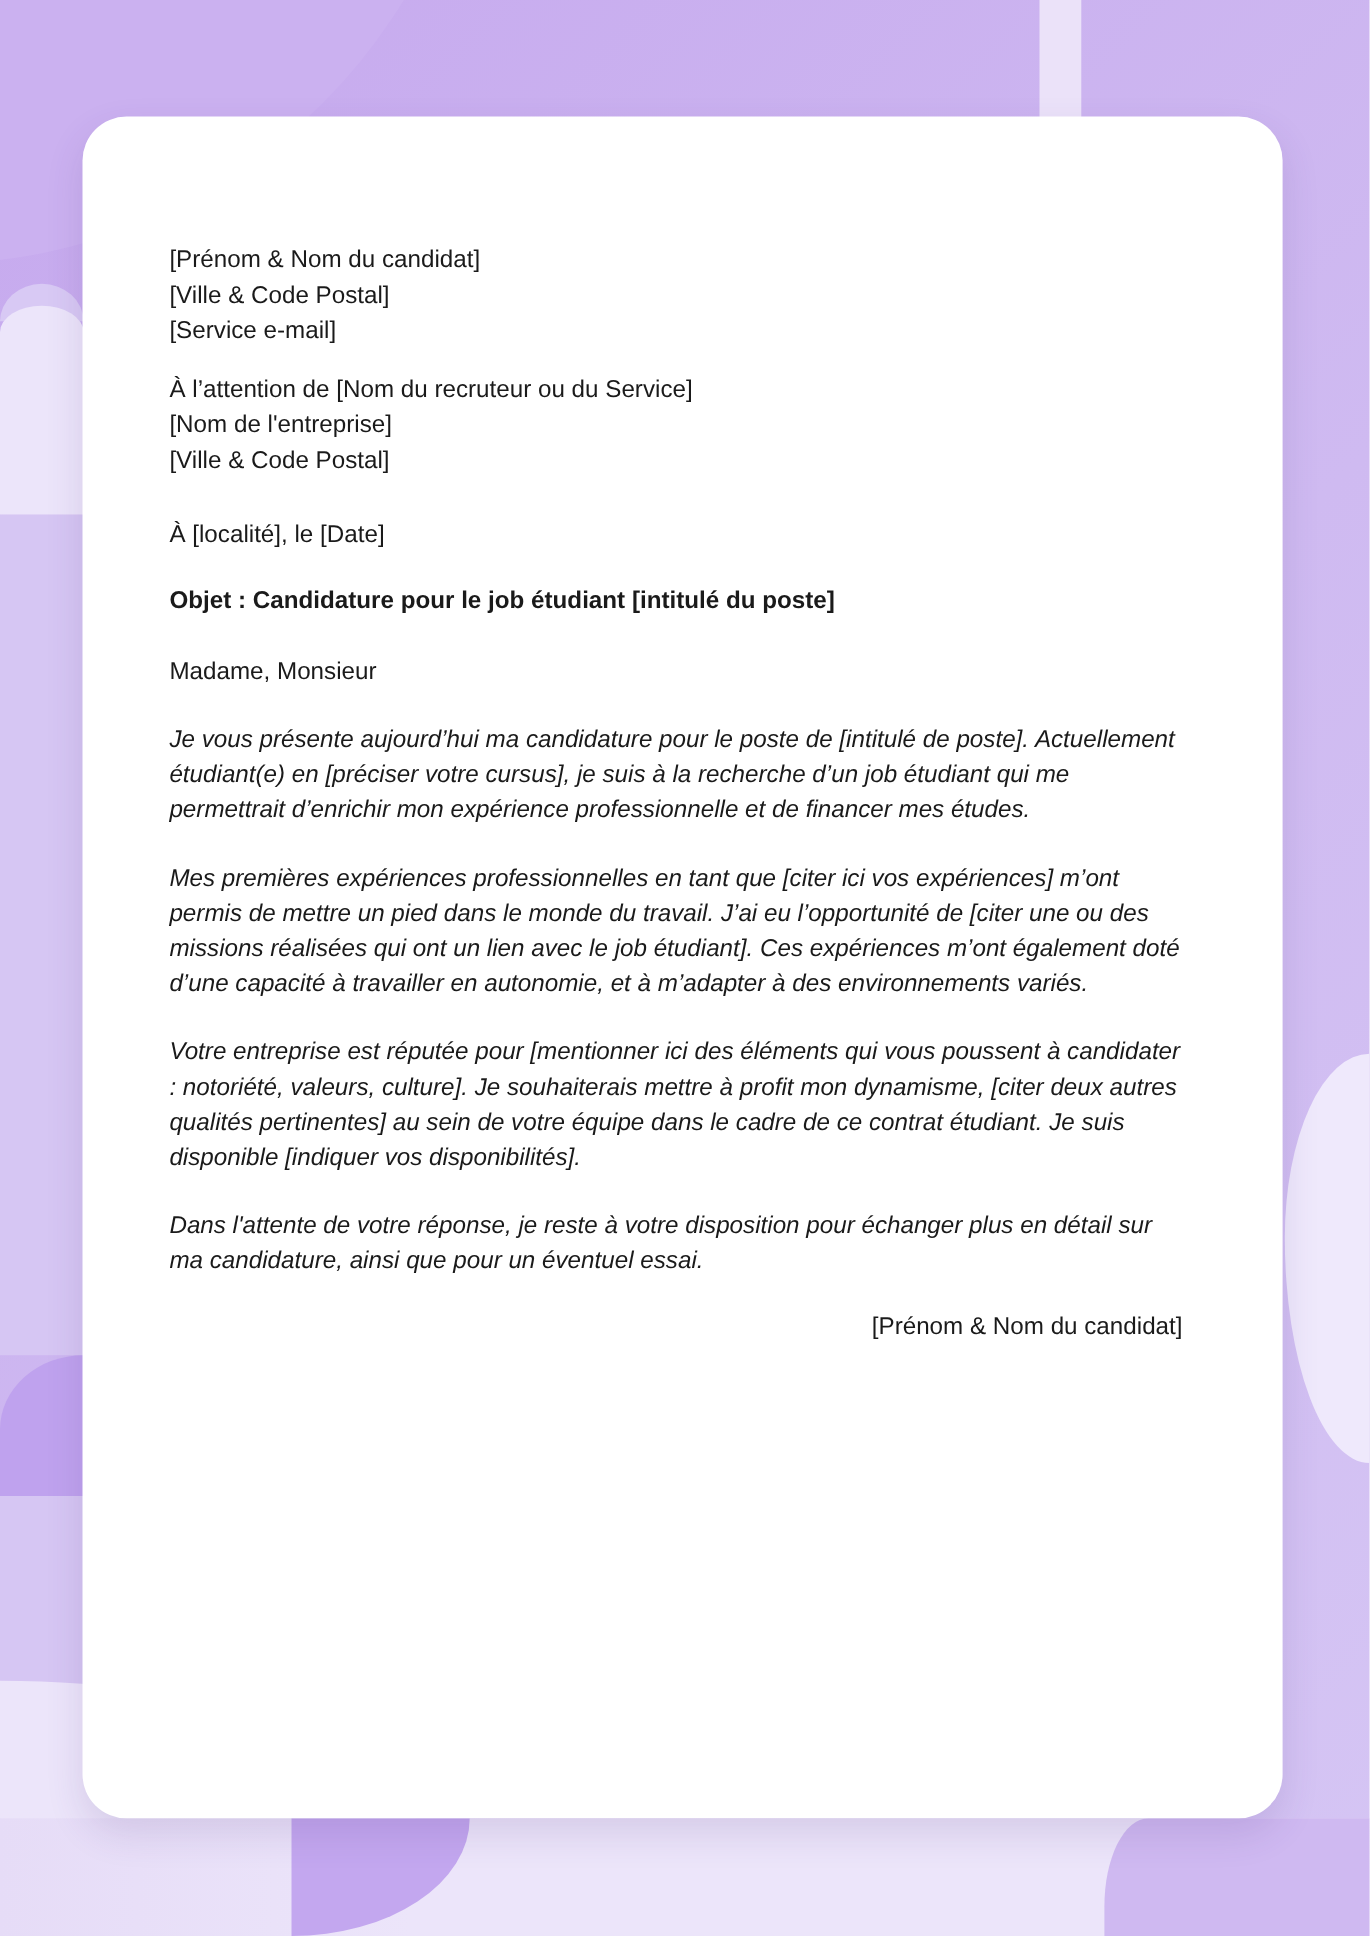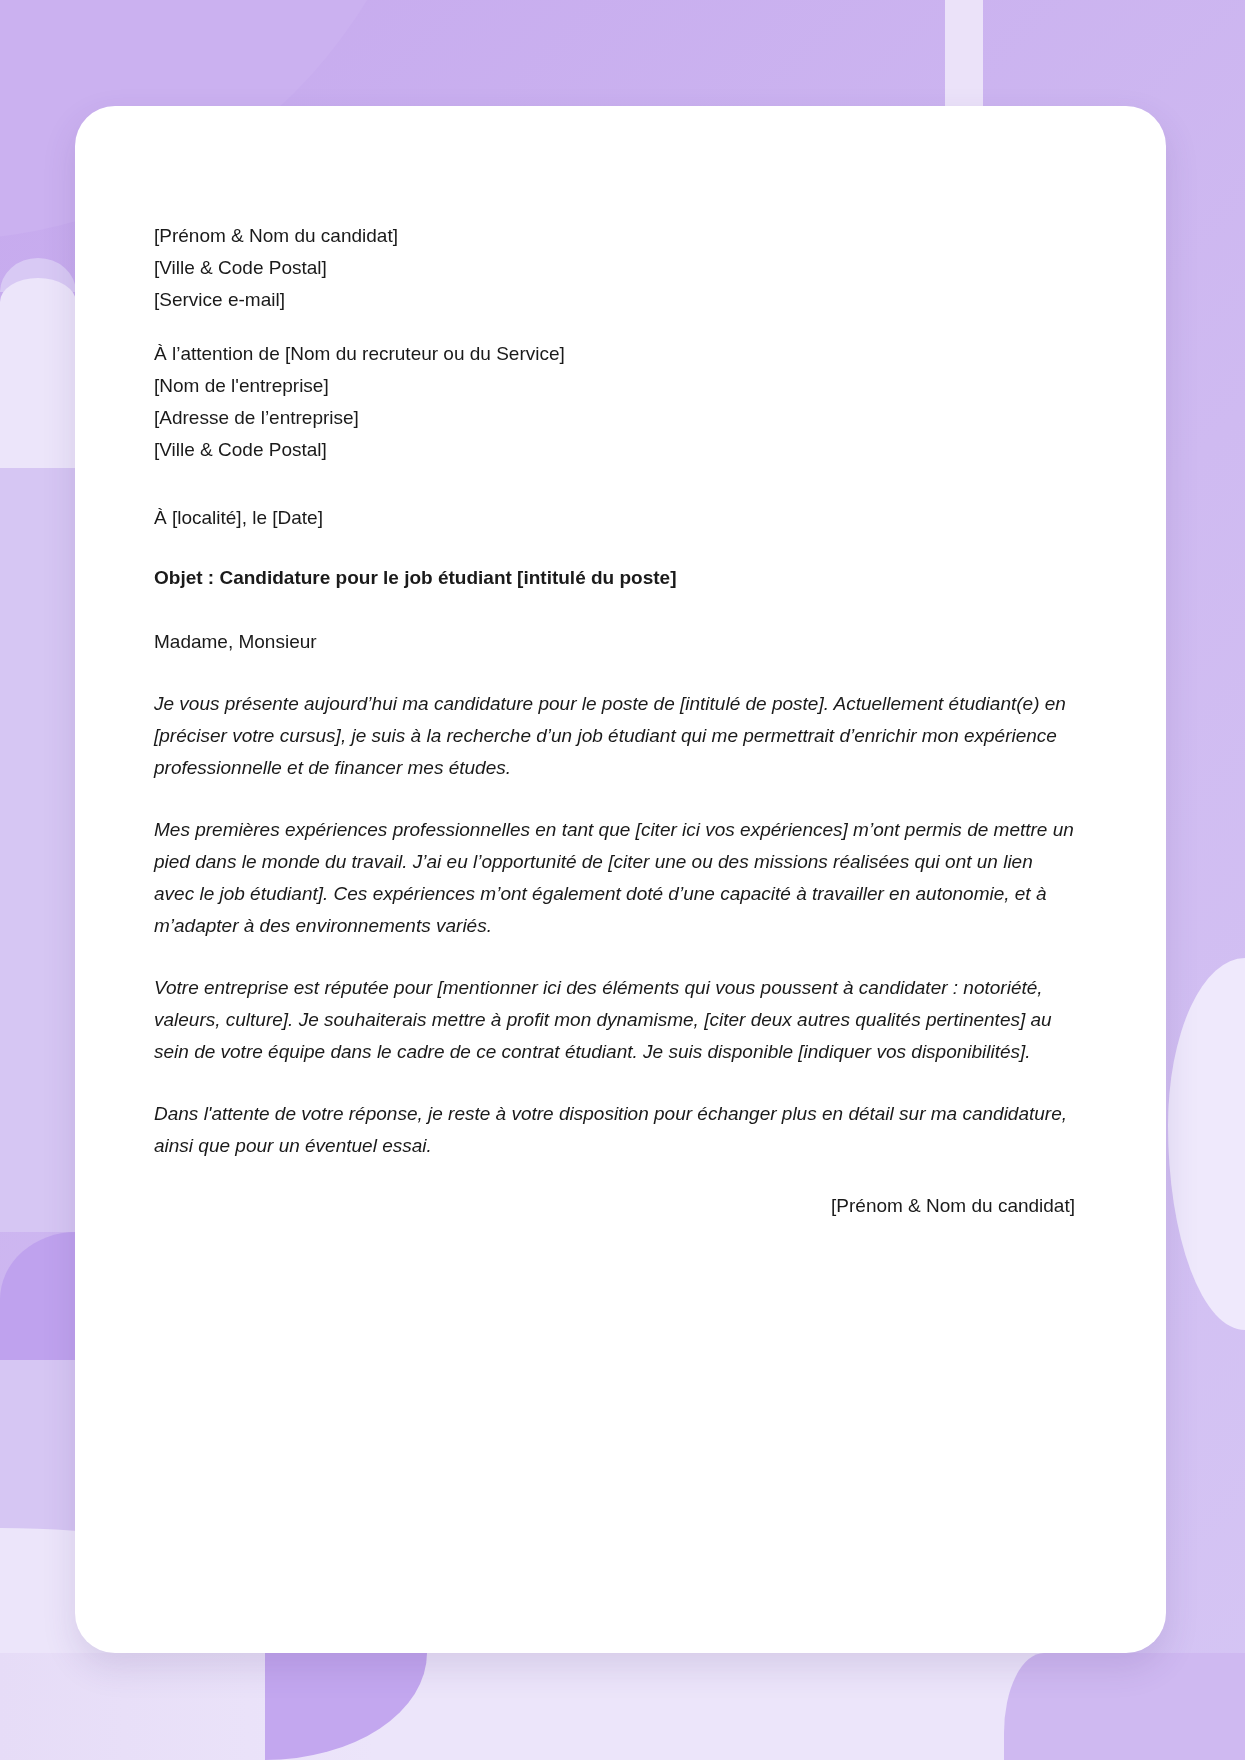--- a/index.html
+++ b/index.html
@@ -76,21 +76,21 @@
     width: 1091px; height: 1547px;
     background: #ffffff;
     border-radius: 40px;
     box-shadow: 0 14px 34px rgba(80, 50, 130, 0.14);
   }
   .letter-content {
     position: absolute;
     left: 79px; top: 114px;
     width: 921px;
     color: #1a1a1a;
-    font-size: 19px;
+    font-size: 22px;
     line-height: 32px;
   }
   .block { margin: 0; }
   .recipient-block { margin-top: 22px; }
   .place-date { margin-top: 36px; }
   .subject { margin-top: 28px; font-weight: bold; }
   .salutation { margin-top: 32px; }
   .para { margin-top: 30px; font-style: italic; }
   .signature { margin-top: 28px; text-align: right; }
   p { margin: 0; }
@@ -116,21 +116,20 @@
 
     <div class="block sender-block">
       <p>[Prénom &amp; Nom du candidat]</p>
       <p>[Ville &amp; Code Postal]</p>
       <p>[Service e-mail]</p>
     </div>
 
     <div class="block recipient-block">
       <p>À l’attention de [Nom du recruteur ou du Service]</p>
       <p>[Nom de l'entreprise]</p>
-      <p>[Adresse de l’entreprise]</p>
       <p>[Ville &amp; Code Postal]</p>
     </div>
 
     <p class="block place-date">À [localité], le [Date]</p>
 
     <p class="block subject">Objet : Candidature pour le job étudiant [intitulé du poste]</p>
 
     <p class="block salutation">Madame, Monsieur</p>
 
     <p class="para">Je vous présente aujourd’hui ma candidature pour le poste de [intitulé de poste]. Actuellement étudiant(e) en [préciser votre cursus], je suis à la recherche d’un job étudiant qui me permettrait d’enrichir mon expérience professionnelle et de financer mes études.</p>

